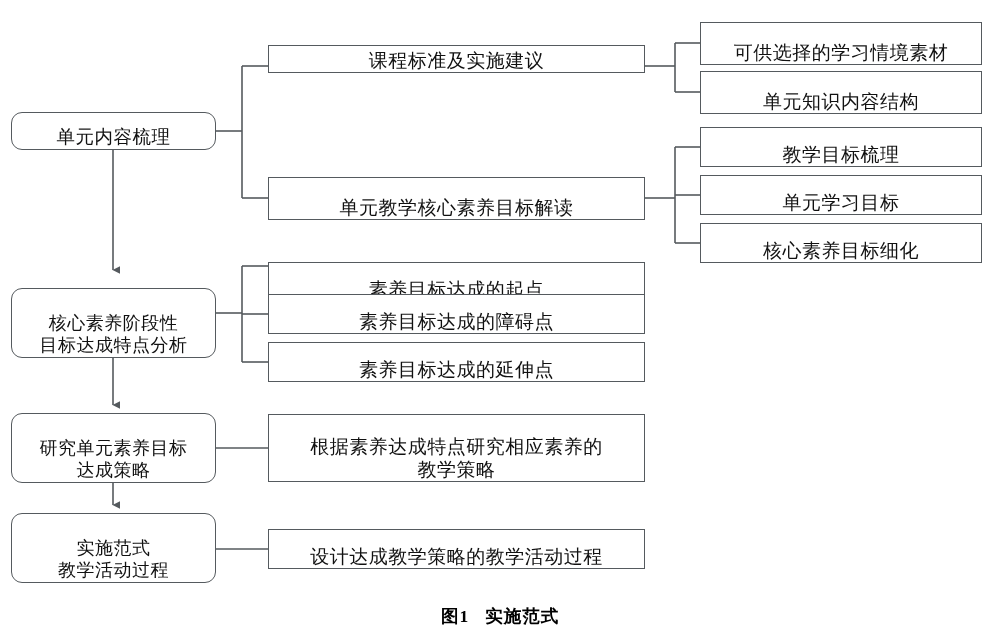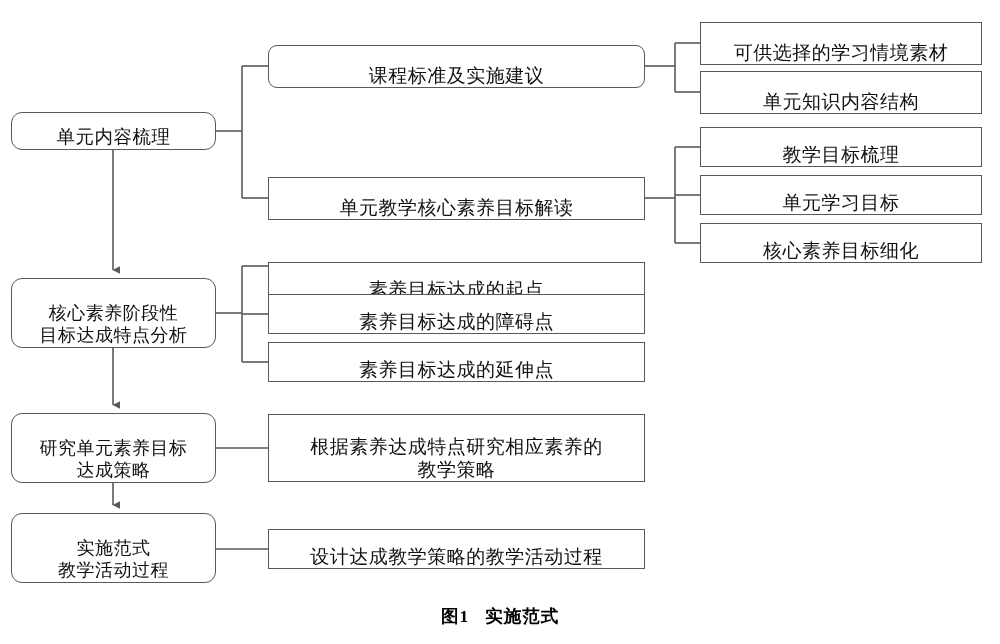--- a/index.html
+++ b/index.html
@@ -125,42 +125,42 @@
       <g>
         <line x1="216" y1="549" x2="268" y2="549"></line>
       </g>
     </g>
   </svg>
 
   <div class="node stage" style="left:11px;top:112px;width:205px;height:38px;">
     <span>单元内容梳理</span>
   </div>
 
-  <div class="node stage two-line" style="left:11px;top:278px;width:205px;height:70px;">
+  <div class="node stage two-line" style="left:11px;top:288px;width:205px;height:70px;">
     <span>
       <span>核心素养阶段性</span><br>
       <span>目标达成特点分析</span>
     </span>
   </div>
 
   <div class="node stage two-line" style="left:11px;top:413px;width:205px;height:70px;">
     <span>
       <span>研究单元素养目标</span><br>
       <span>达成策略</span>
     </span>
   </div>
 
   <div class="node stage two-line" style="left:11px;top:513px;width:205px;height:70px;">
     <span>
       <span>实施范式</span><br>
       <span>教学活动过程</span>
     </span>
   </div>
 
-  <div class="node box" style="left:268px;top:45px;width:377px;height:43px;border-radius:9px;">
+  <div class="node box" style="left:268px;top:45px;width:377px;height:28px;">
     <span>课程标准及实施建议</span>
   </div>
 
   <div class="node box" style="left:268px;top:177px;width:377px;height:43px;">
     <span>单元教学核心素养目标解读</span>
   </div>
 
   <div class="node box" style="left:268px;top:246px;width:377px;height:40px;margin-top:16px;">
     <span>素养目标达成的起点</span>
   </div>

